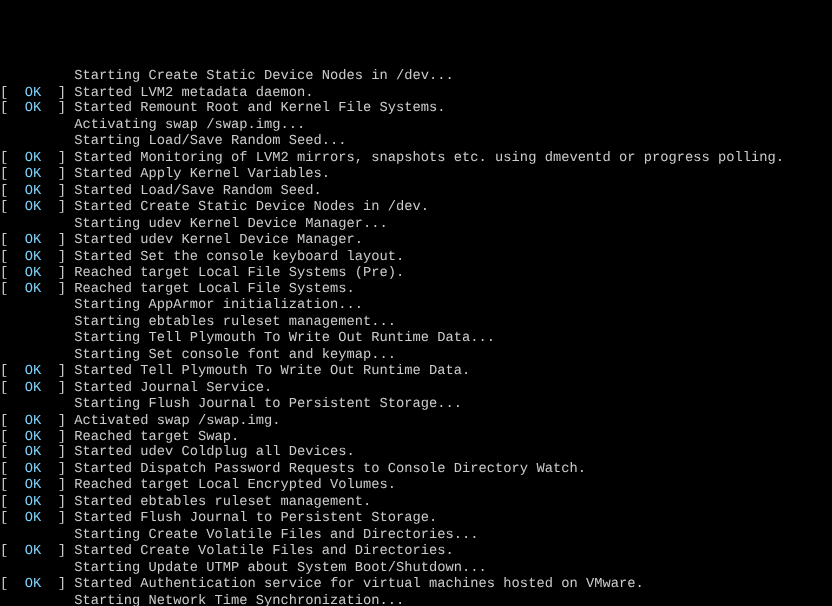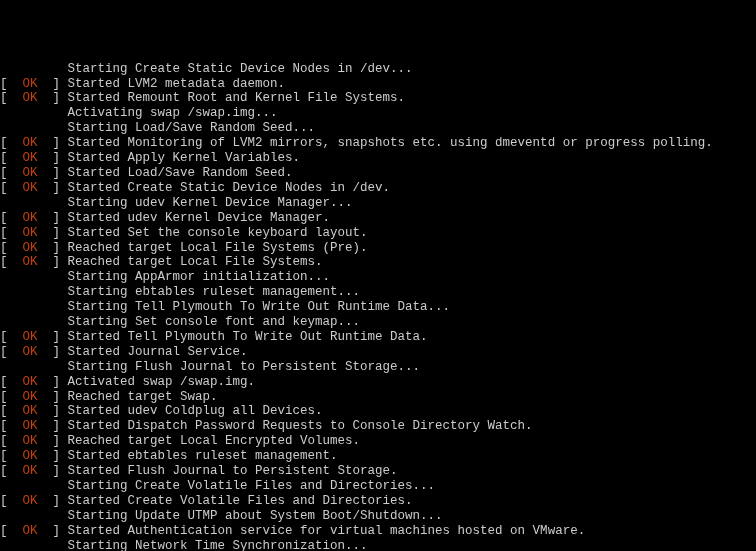--- a/index.html
+++ b/index.html
@@ -16,21 +16,21 @@
       padding: 2px 0;
       width: 756px;
       height: 551px;
       overflow: hidden;
       white-space: pre;
     }
     .line {
       display: block;
     }
     .ok {
-      color: #c2410c;
+      color: #7dd3fc;
     }
     .bracket {
       color: #cccccc;
     }
     .msg {
       color: #cccccc;
     }
   </style>
 </head>
 <body>

